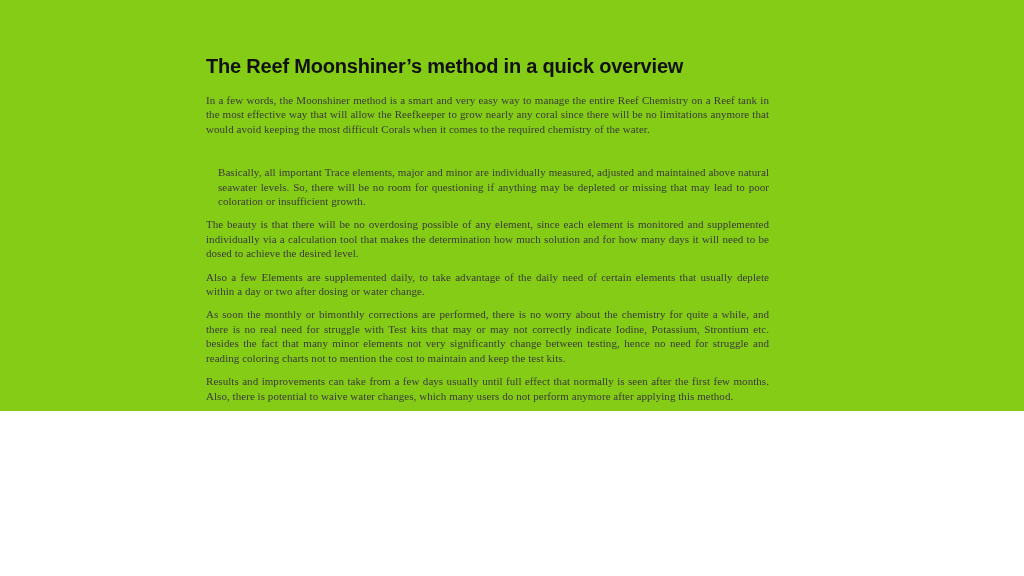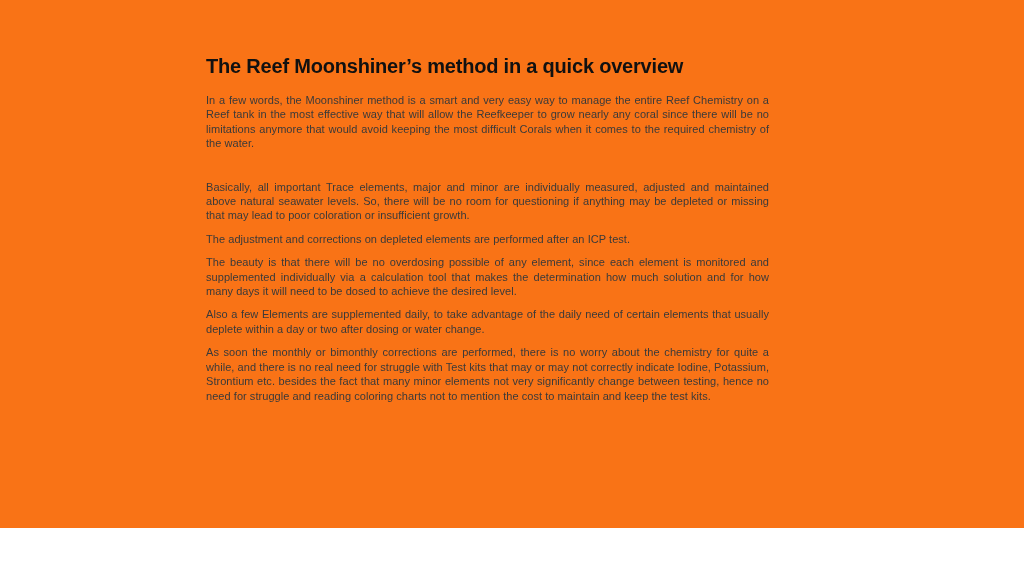--- a/index.html
+++ b/index.html
@@ -3,62 +3,63 @@
 <meta charset="utf-8">
 <style>
   html, body {
     margin: 0;
     padding: 0;
     background: #ffffff;
   }
   .viewport {
     position: relative;
     width: 1024px;
-    height: 528px;
-    background: #f97316;
+    height: 411px;
+    background: #84cc16;
     overflow: hidden;
     font-family: "DejaVu Sans", sans-serif;
   }
   .doc-column {
     position: absolute;
     left: 206px;
     top: 54px;
     width: 563px;
   }
   .doc-title {
     font-family: "Liberation Sans", sans-serif;
     font-size: 20px;
     font-weight: bold;
     color: #111111;
     letter-spacing: -0.2px;
     margin: 0 0 15px 0;
     line-height: 24px;
     white-space: nowrap;
   }
   .doc-body p {
-    font-family: Liberation Sans, sans-serif;
+    font-family: Liberation Serif, serif;
     font-size: 11px;
     line-height: 14.4px;
     color: #3a3a3a;
     text-align: justify;
     margin: 0 0 9px 0;
     letter-spacing: 0.05px;
   }
   .doc-body p.gap-before {
     margin-top: 29px;
+    margin-left: 12px;
   }
 </style>
 </head>
 <body>
 
 <div class="viewport">
   <div class="doc-column">
     <h1 class="doc-title">The Reef Moonshiner’s method in a quick overview</h1>
     <div class="doc-body">
       <p>In a few words, the Moonshiner method is a smart and very easy way to manage the entire Reef Chemistry on a Reef tank in the most effective way that will allow the Reefkeeper to grow nearly any coral since there will be no limitations anymore that would avoid keeping the most difficult Corals when it comes to the required chemistry of the water.</p>
       <p class="gap-before">Basically, all important Trace elements, major and minor are individually measured, adjusted and maintained above natural seawater levels. So, there will be no room for questioning if anything may be depleted or missing that may lead to poor coloration or insufficient growth.</p>
-      <p>The adjustment and corrections on depleted elements are performed after an ICP test.</p>
       <p>The beauty is that there will be no overdosing possible of any element, since each element is monitored and supplemented individually via a calculation tool that makes the determination how much solution and for how many days it will need to be dosed to achieve the desired level.</p>
       <p>Also a few Elements are supplemented daily, to take advantage of the daily need of certain elements that usually deplete within a day or two after dosing or water change.</p>
       <p>As soon the monthly or bimonthly corrections are performed, there is no worry about the chemistry for quite a while, and there is no real need for struggle with Test kits that may or may not correctly indicate Iodine, Potassium, Strontium etc. besides the fact that many minor elements not very significantly change between testing, hence no need for struggle and reading coloring charts not to mention the cost to maintain and keep the test kits.</p>
+      <p>Results and improvements can take from a few days usually until full effect that normally is seen after the first few months. Also, there is potential to waive water changes, which many users do not perform anymore after applying this method.</p>
     </div>
   </div>
 </div>
 
 </body></html>

